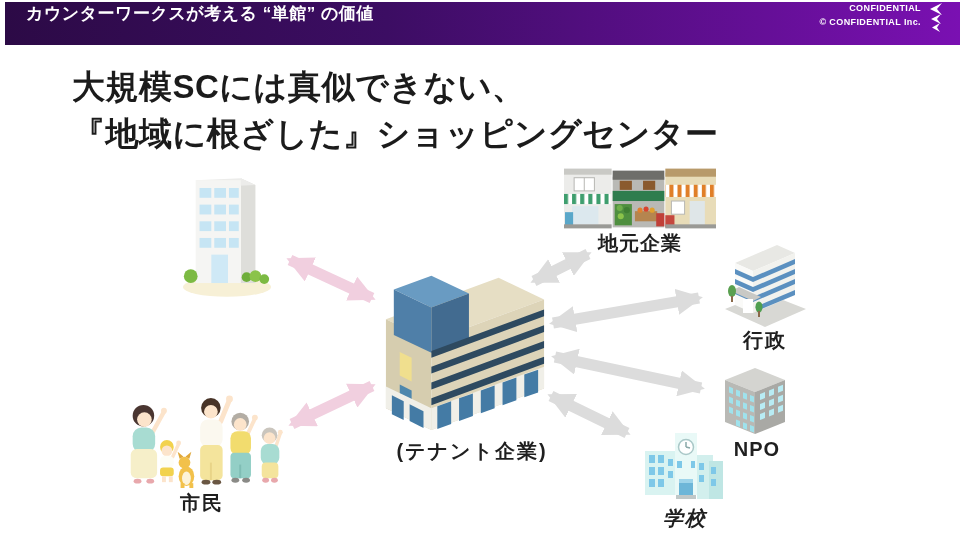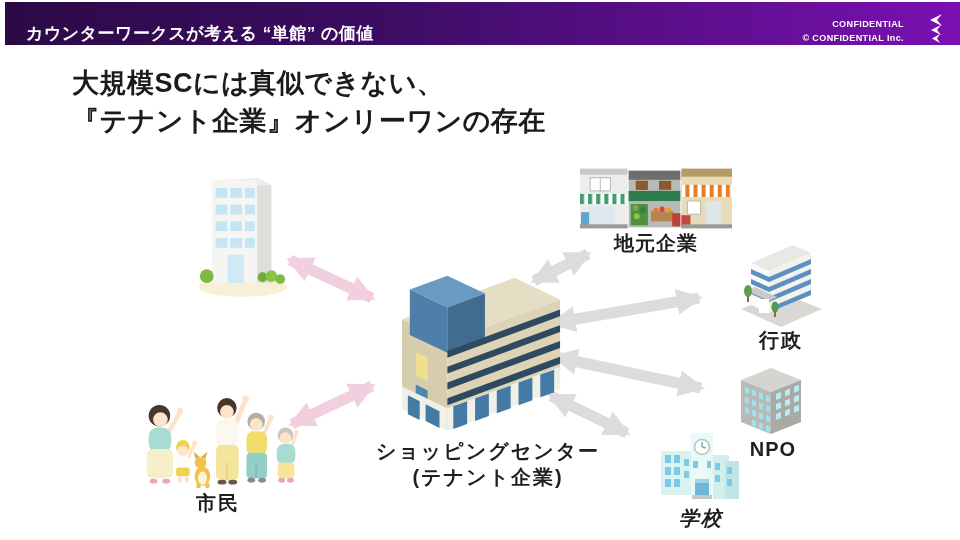--- a/index.html
+++ b/index.html
@@ -2,32 +2,32 @@
 <html><head>
 <meta charset="utf-8">
 <style>
   html,body{margin:0;padding:0;}
   body{width:960px;height:540px;font-family:"Liberation Sans","DejaVu Sans",sans-serif;}
   .slide{position:relative;width:960px;height:540px;background:#ffffff;overflow:hidden;}
 
   
   .header{position:absolute;left:5px;top:2px;right:0;height:43px;
     background:linear-gradient(90deg,#2c0a46 0%,#3c0d63 40%,#7a10b2 100%);
-    display:flex;align-items:flex-end;}
+    display:flex;align-items:flex-start;}
   .header-title{flex:1;color:#ffffff;font-size:17px;font-weight:700;padding-left:21px;letter-spacing:0.5px;}
-  .conf-block{text-align:right;color:#ffffff;font-size:9px;font-weight:600;line-height:1.5;letter-spacing:0.4px;margin-right:23px;}
+  .conf-block{text-align:right;color:#ffffff;font-size:9px;font-weight:600;line-height:1.5;letter-spacing:0.4px;margin-right:6px;}
   .logo{margin-right:16px;display:block;}
 
   
-  .heading{position:absolute;left:72px;top:64px;color:#1b1b1b;font-size:27px;font-weight:800;line-height:1.42;letter-spacing:0.5px;}
+  .heading{position:absolute;left:72px;top:64px;color:#1b1b1b;font-size:33px;font-weight:800;line-height:1.42;letter-spacing:0.5px;}
 
   
   .diagram{position:absolute;left:0;top:0;width:960px;height:540px;}
   .arrows{position:absolute;left:0;top:0;}
-  .node{position:absolute;margin-left:16px;}
+  .node{position:absolute;}
   .node-label{position:absolute;transform:translateX(-50%);color:#1f1f1f;font-weight:700;
     font-size:20px;letter-spacing:2px;white-space:nowrap;text-align:center;}
   .node-label.small-gap{letter-spacing:1px;}
   .two-line{line-height:1.3;}
 </style>
 </head>
 <body>
 
 <div class="slide">
 
@@ -39,21 +39,21 @@
     </div>
     <svg class="logo" width="17" height="32" viewBox="0 0 17 32">
       <path d="M15,1 L3,7 L15,13 L10,7 Z" fill="#ffffff"></path>
       <path d="M14,12 L4,17 L14,22 L10,17 Z" fill="#ffffff"></path>
       <path d="M13,21 L5,25.5 L13,30 L10,25.5 Z" fill="#ffffff"></path>
     </svg>
   </div>
 
   <div class="heading">
     <div>大規模SCには真似できない、</div>
-    <div>『テナント企業』オンリーワンの存在</div>
+    <div>『地域に根ざした』ショッピングセンター</div>
   </div>
 
   <div class="diagram">
 
     <svg class="arrows" width="960" height="540" viewBox="0 0 960 540">
       <defs>
         <marker id="ah-pink" viewBox="0 0 10 10" refX="8.5" refY="5" markerWidth="2.4" markerHeight="2.4" orient="auto-start-reverse">
           <path d="M0,0 L10,5 L0,10 Z" fill="#f1cfdf"></path>
         </marker>
         <marker id="ah-gray" viewBox="0 0 10 10" refX="8.5" refY="5" markerWidth="2.4" markerHeight="2.4" orient="auto-start-reverse">
@@ -181,21 +181,20 @@
         <polygon points="80,150 94,145 94,168 80,173" fill="#447ba5"></polygon>
         <polygon points="102,142 116,137 116,160 102,165" fill="#447ba5"></polygon>
         <polygon points="124,134 138,129 138,152 124,157" fill="#447ba5"></polygon>
         <polygon points="146,126 160,121 160,144 146,149" fill="#447ba5"></polygon>
 
         <polygon points="6,138 52,160 52,182 6,160" fill="#f0efe8"></polygon>
         <polygon points="12,147 24,153 24,172 12,166" fill="#447ba5"></polygon>
         <polygon points="30,156 44,163 44,180 30,173" fill="#447ba5"></polygon>
       </svg>
       <div class="node-label two-line" style="left:92px;top:189px;">
-        <div>ショッピングセンター</div>
         <div>(テナント企業)</div>
       </div>
     </div>
 
     <div class="node" style="left:564px;top:168px;">
       <svg width="152" height="62" viewBox="0 0 150 60">
         <defs>
           <pattern id="stripe-green" width="8" height="10" patternUnits="userSpaceOnUse">
             <rect width="8" height="10" fill="#ffffff"></rect>
               <rect width="4" height="10" fill="#3f9e6e"></rect>

